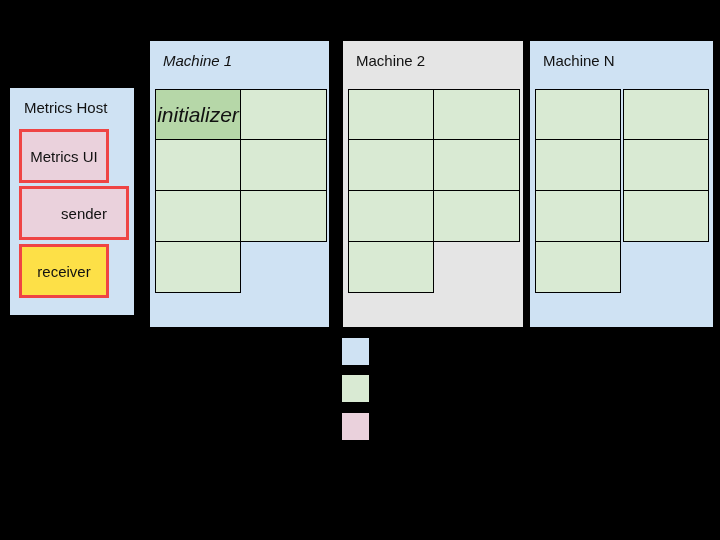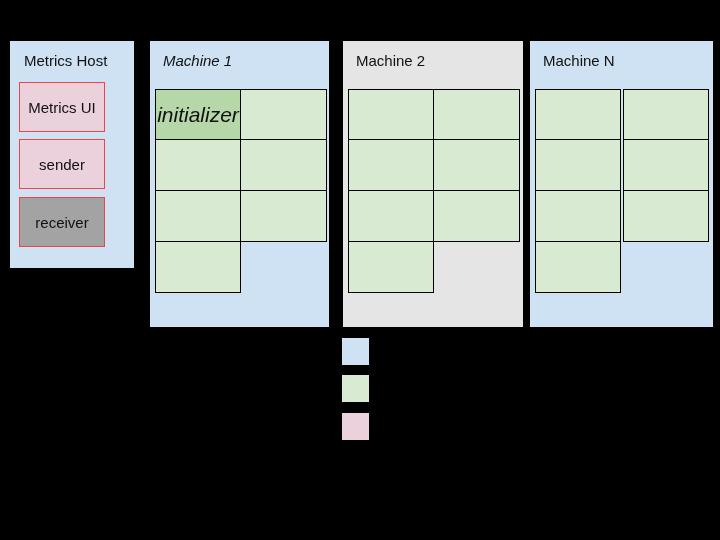--- a/index.html
+++ b/index.html
@@ -10,50 +10,50 @@
     overflow: hidden;
     background: #000;
     font-family: "Liberation Sans", sans-serif;
     color: #111;
   }
   .panel {
     position: absolute;
     top: 41px;
     background: #cfe2f3;
   }
-  #metrics-host-panel { left: 10px;  width: 124px; height: 227px; }
+  #metrics-host-panel { left: 10px;  width: 124px; height: 227px; margin-top: 47px; }
   #machine-1-panel    { left: 150px; width: 179px; height: 286px; font-style: italic; }
   #machine-2-panel    { left: 343px; width: 180px; height: 286px; }
   #machine-n-panel    { left: 530px; width: 183px; height: 286px; }
 
   .panel-title {
     position: absolute;
     top: 11px;
     left: 13px;
     font-size: 15px;
     line-height: 18px;
     white-space: nowrap;
   }
   #metrics-host-panel .panel-title { left: 14px; }
 
   .host-box {
     position: absolute;
     left: 9px;
     width: 84px;
     height: 48px;
     background: #ead1dc;
-    border: 1px solid #ef4444;
+    border: 3px solid #ef4444;
     display: flex;
     align-items: center;
     justify-content: center;
     font-size: 15px;
     text-align: center;
   }
   .host-box-0 { top: 41px; }
-  .host-box-1 { top: 98px; }
+  .host-box-1 { top: 98px; padding-left: 20px; }
   .host-box-2 { top: 156px; }
 
   .machine-grid {
     position: absolute;
     left: 5px;
     top: 48px;
     display: grid;
     grid-template-columns: 86px 86px;
     grid-auto-rows: 51px;
   }
@@ -94,21 +94,21 @@
 <body style="background: rgb(0, 0, 0);">
 
 <div class="panel" id="metrics-host-panel" style="background: rgb(207, 226, 243);">
   <div class="panel-title">Metrics Host</div>
   <div class="host-box host-box-0" style="background: rgb(234, 209, 220);">
     <span>Metrics UI</span>
   </div>
   <div class="host-box host-box-1" style="background: rgb(234, 209, 220);">
     <span>sender</span>
   </div>
-  <div class="host-box host-box-2" style="background: #a3a3a3;">
+  <div class="host-box host-box-2" style="background: #fde047;">
     <span>receiver</span>
   </div>
 </div>
 
 <div class="panel" id="machine-1-panel" style="background: rgb(207, 226, 243);">
   <div class="panel-title">Machine 1</div>
   <div class="machine-grid">
       <div class="cell" style="background: rgb(182, 215, 168); border-color: rgb(0, 0, 0);">initializer</div>
       <div class="cell col2" style="background: rgb(217, 234, 211); border-color: rgb(0, 0, 0);"></div>
       <div class="cell rown" style="background: rgb(217, 234, 211); border-color: rgb(0, 0, 0);"></div>

